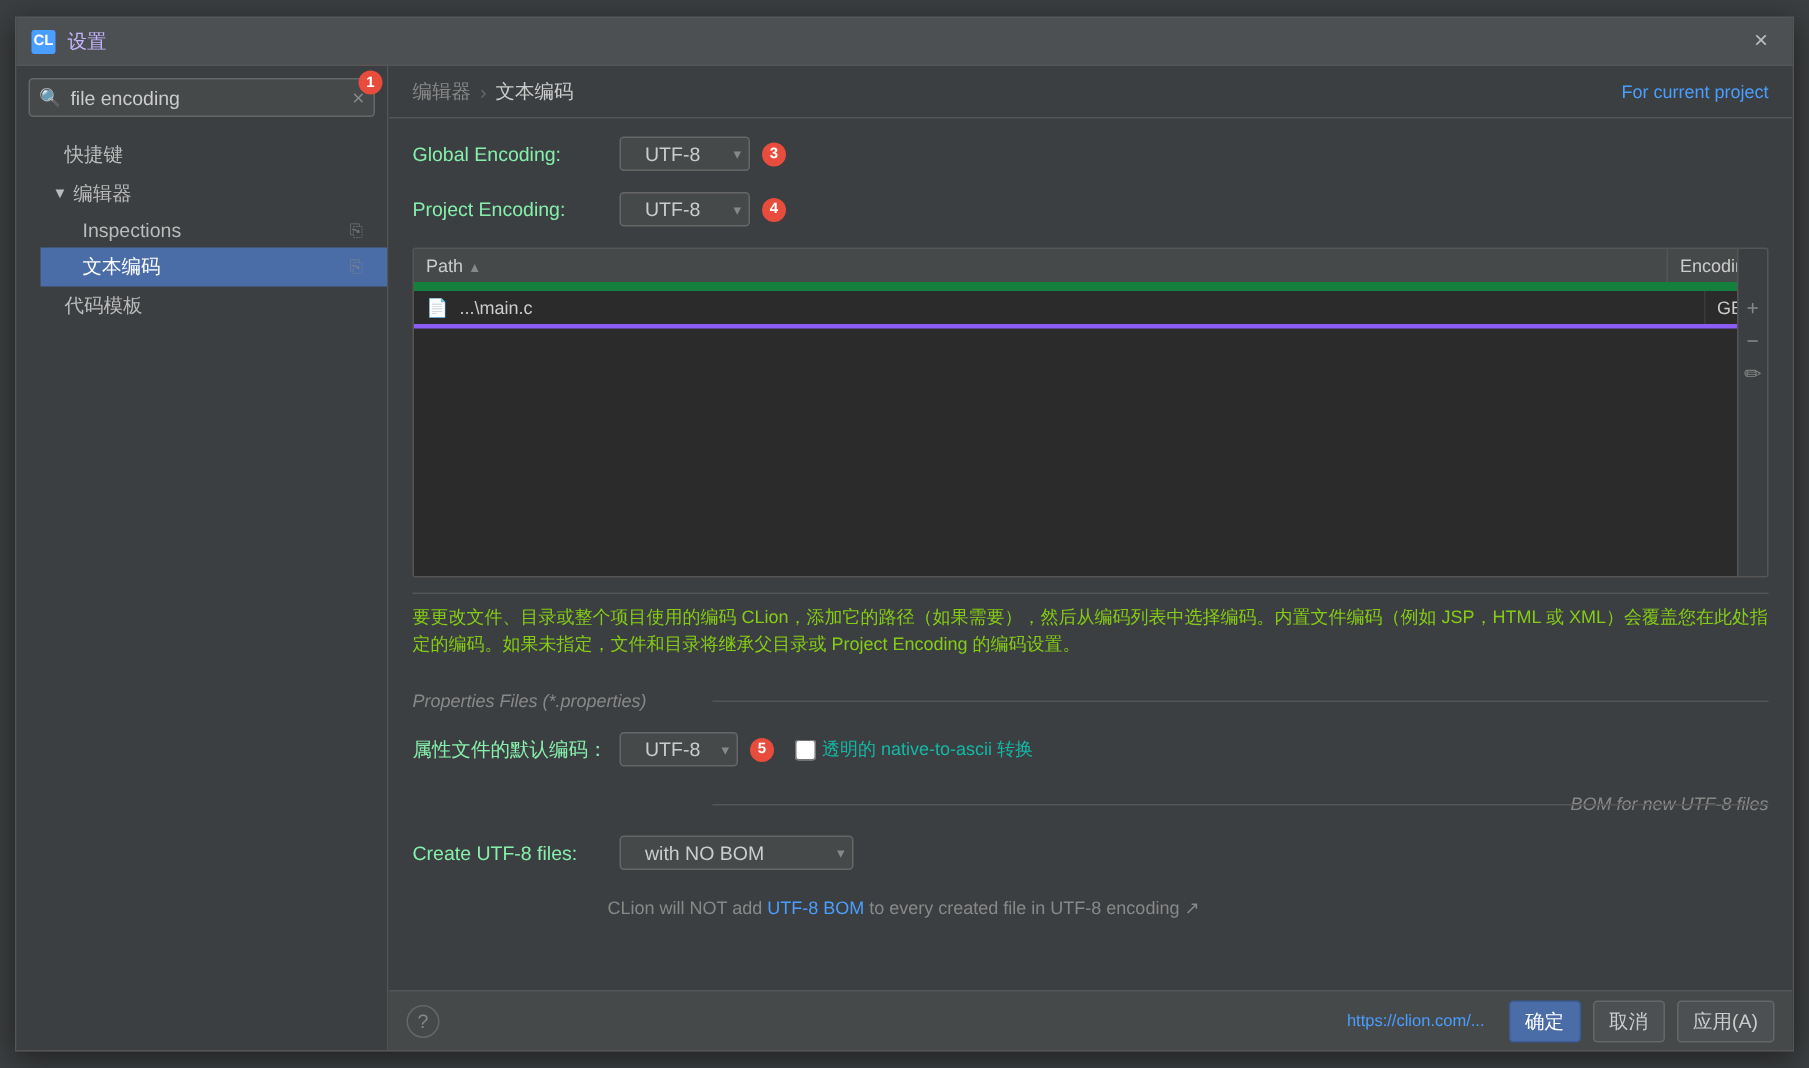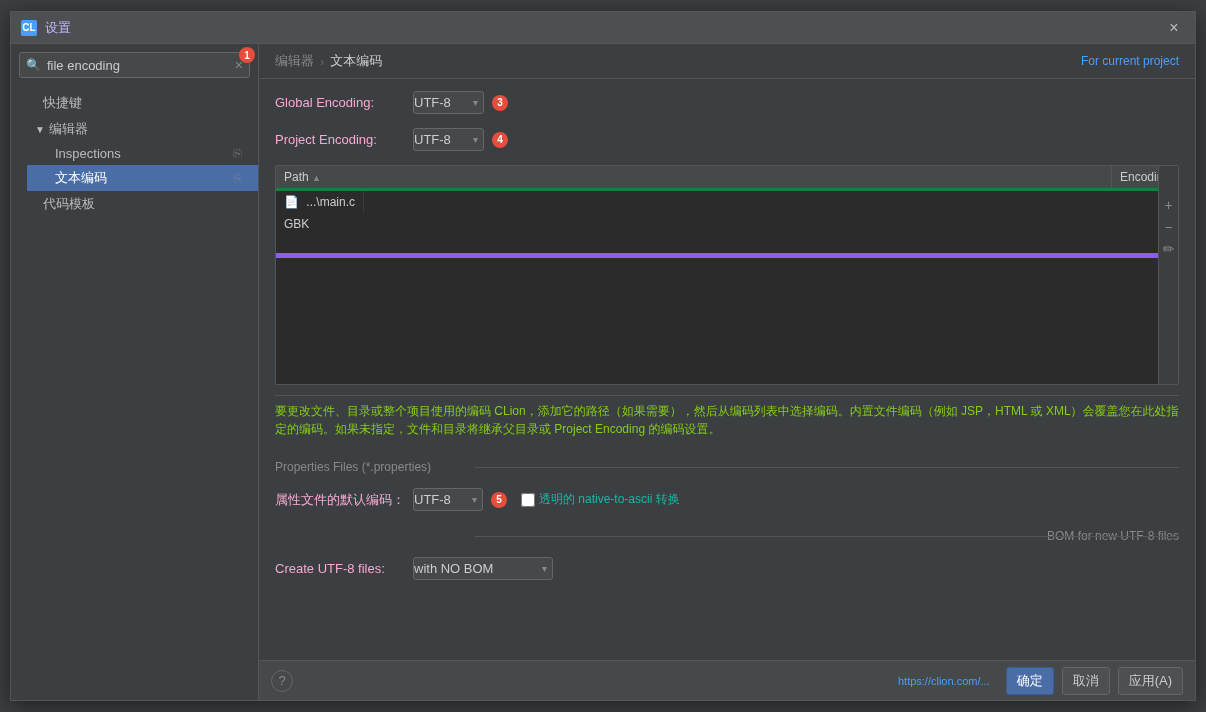--- a/index.html
+++ b/index.html
@@ -162,33 +162,33 @@
       flex-direction: column;
       gap: 10px;
     }
 
     .form-row {
       display: flex;
       align-items: center;
       gap: 8px;
       margin-bottom: 4px;
     }
-    .form-label { color: #f9a8d4; font-size: 13px; min-width: 130px; }
+    .form-label { color: #86efac; font-size: 13px; min-width: 130px; }
 
     .select-wrap {
       position: relative;
       display: inline-flex;
       align-items: center;
     }
     .select-wrap select {
       background: #45494a;
       border: 1px solid #666;
       border-radius: 3px;
       color: #ccc;
-      padding: 3px 24px 3px 0;
+      padding: 3px 24px 3px 16px;
       font-size: 13px;
       appearance: none;
       cursor: pointer;
       outline: none;
       min-width: 70px;
     }
     .select-arrow {
       position: absolute; right: 6px;
       color: #888; font-size: 10px; pointer-events: none;
     }
@@ -209,37 +209,36 @@
       overflow: hidden;
       display: flex;
       flex-direction: column;
       min-height: 220px;
       max-height: 260px;
       position: relative;
     }
     .table-header {
       display: flex;
       background: #45494a;
-      border-bottom: 3px solid #15803d;
+      border-bottom: 6px solid #15803d;
     }
     .th {
       padding: 4px 8px;
       color: #ccc;
       font-size: 12px;
       font-weight: 500;
       flex: 1;
       border-right: 1px solid #555;
     }
     .th:last-child { border-right: none; flex: 0 0 40px; }
     .table-body { flex: 1; background: #2b2b2b; overflow-y: auto; }
     .table-row {
       display: flex;
-      border-bottom: 5px solid #8b5cf6;
-      align-items: flex-start;
-      flex-direction: column;
+      border-bottom: 3px solid #8b5cf6;
+      align-items: center;
     }
     .td {
       padding: 4px 8px;
       color: #ccc;
       font-size: 12px;
       flex: 1;
       border-right: 1px solid #3a3a3a;
     }
     .td:last-child { border-right: none; flex: 0 0 40px; }
     .file-icon { margin-right: 4px; color: #4a9eff; }
@@ -272,20 +271,21 @@
       line-height: 1.5;
       padding: 6px 0;
       border-top: 1px solid #555;
     }
 
     .section-divider {
       color: #888;
       font-size: 12px;
       margin: 6px 0 4px 0;
       position: relative;
+      font-style: italic;
     }
     .section-divider::after {
       content: '';
       position: absolute;
       right: 0; top: 50%;
       left: 200px;
       height: 1px;
       background: #555;
     }
 
@@ -489,20 +489,23 @@
           <div class="select-wrap">
             <select class="select-wide">
               <option>with NO BOM</option>
               <option>with BOM</option>
               <option>with BOM if needed</option>
             </select>
             <span class="select-arrow">▾</span>
           </div>
         </div>
 
+        <div class="bom-desc">
+          <span>CLion will NOT add </span><a href="#">UTF-8 BOM</a><span> to every created file in UTF-8 encoding ↗</span>
+        </div>
 
       </div>
 
       <div class="dialog-footer">
         <div class="help-btn">?</div>
         <div class="spacer"></div>
         <span class="status-bar-hint">https://clion.com/...</span>
         <button class="footer-btn primary">确定</button>
         <button class="footer-btn">取消</button>
         <button class="footer-btn">应用(A)</button>

